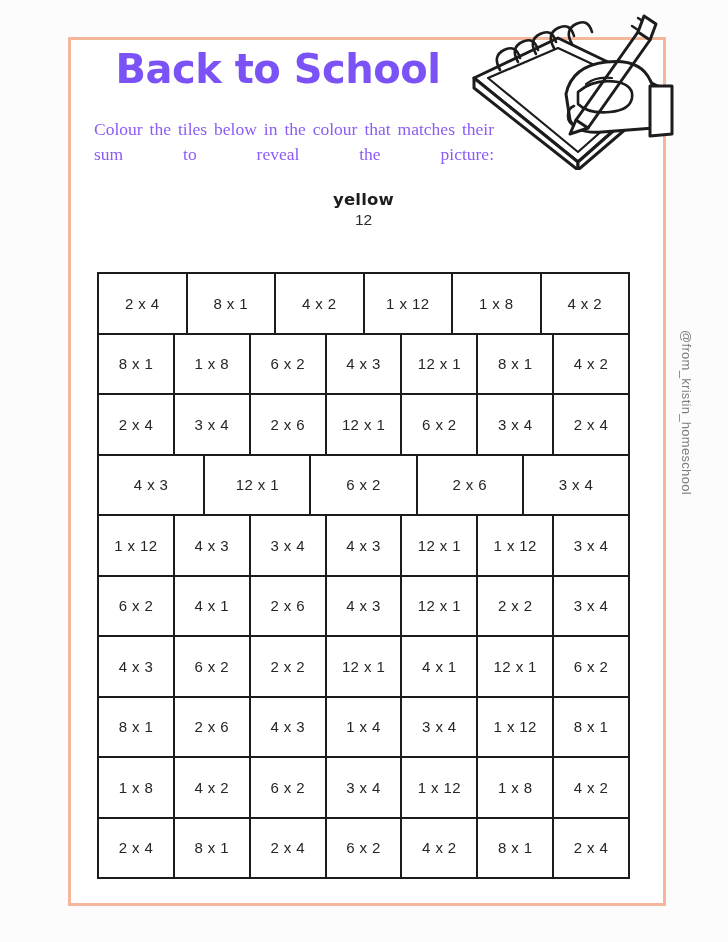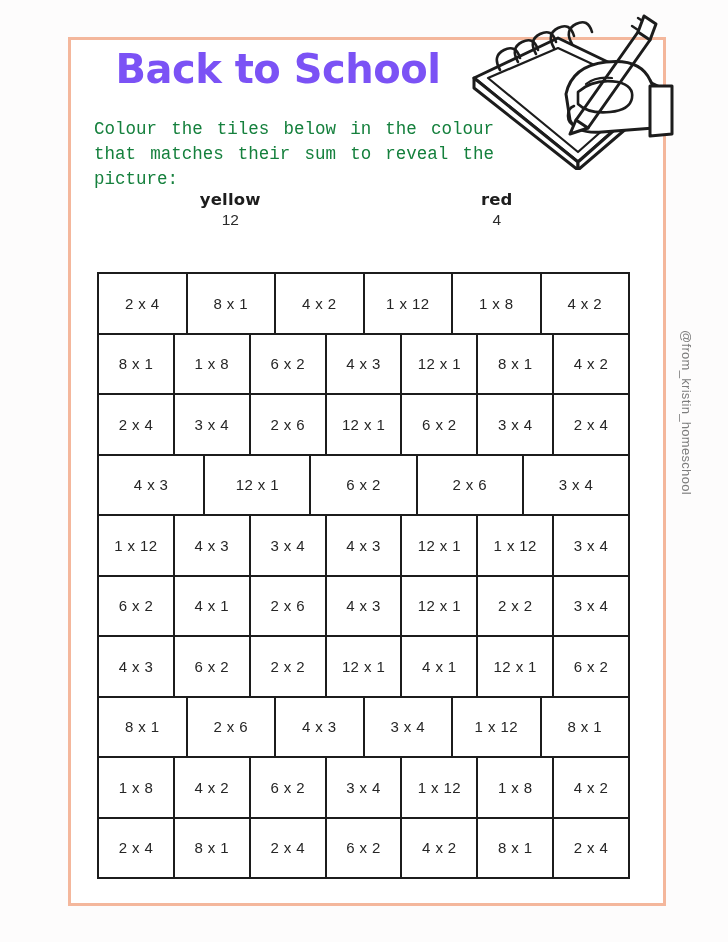--- a/index.html
+++ b/index.html
@@ -44,23 +44,23 @@
   }
 
   
   #instructions {
     position: absolute;
     left: 94px;
     top: 117px;
     width: 400px;
     font-size: 17.5px;
     line-height: 1.42;
-    color: #15803d;
+    color: #8b5cf6;
     text-align: justify;
-    font-family: Liberation Mono, monospace;
+    font-family: Liberation Serif, serif;
   }
   #instructions::after {
     content: "";
     display: inline-block;
     width: 100%;
   }
 
   
   #legend {
     position: absolute;
@@ -146,24 +146,20 @@
 
 <div id="title">Back to School</div>
 
 <div id="instructions">Colour the tiles below in the colour that matches their sum to reveal the picture:</div>
 
 <div id="legend">
   <div class="legend-col">
     <div class="legend-name">yellow</div>
     <div class="legend-value">12</div>
   </div>
-  <div class="legend-col">
-    <div class="legend-name">red</div>
-    <div class="legend-value">4</div>
-  </div>
 </div>
 
 <div id="grid">
     <div class="grid-row">
       <div class="grid-cell">2 x 4</div>
       <div class="grid-cell">8 x 1</div>
       <div class="grid-cell">4 x 2</div>
       <div class="grid-cell">1 x 12</div>
       <div class="grid-cell">1 x 8</div>
       <div class="grid-cell">4 x 2</div>
@@ -217,20 +213,21 @@
       <div class="grid-cell">2 x 2</div>
       <div class="grid-cell">12 x 1</div>
       <div class="grid-cell">4 x 1</div>
       <div class="grid-cell">12 x 1</div>
       <div class="grid-cell">6 x 2</div>
     </div>
     <div class="grid-row">
       <div class="grid-cell">8 x 1</div>
       <div class="grid-cell">2 x 6</div>
       <div class="grid-cell">4 x 3</div>
+      <div class="grid-cell">1 x 4</div>
       <div class="grid-cell">3 x 4</div>
       <div class="grid-cell">1 x 12</div>
       <div class="grid-cell">8 x 1</div>
     </div>
     <div class="grid-row">
       <div class="grid-cell">1 x 8</div>
       <div class="grid-cell">4 x 2</div>
       <div class="grid-cell">6 x 2</div>
       <div class="grid-cell">3 x 4</div>
       <div class="grid-cell">1 x 12</div>

